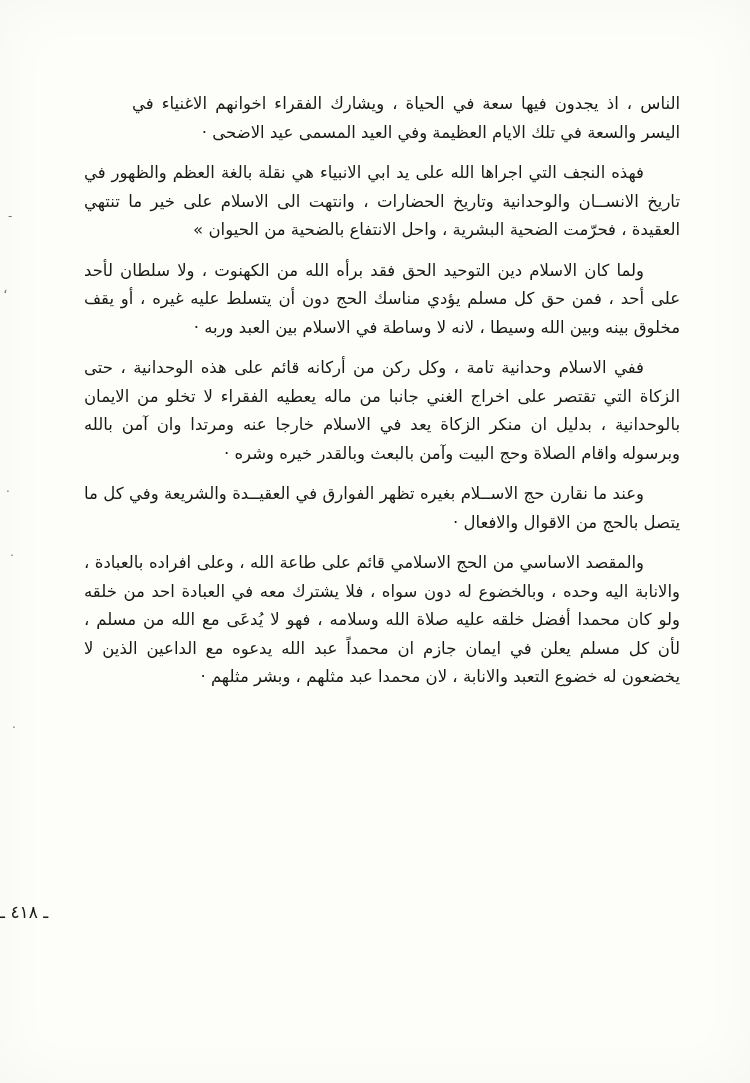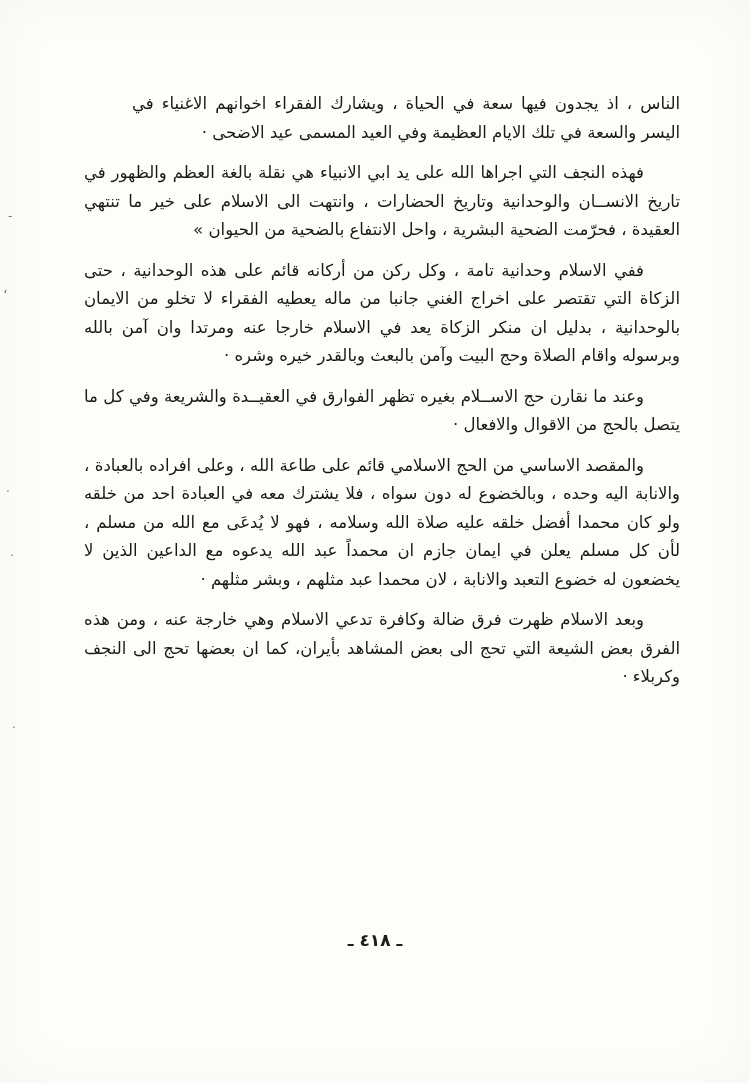--- a/index.html
+++ b/index.html
@@ -35,27 +35,27 @@
   }
   .para.indent {
     text-indent: 36px;
   }
   .para.no-indent {
     text-indent: 0;
     margin-left: 48px;
   }
   .page-number {
     position: absolute;
-    top: 930px;
+    top: 902px;
     left: 0;
     width: 100%;
-    text-align: center;
+    text-align: left;
     direction: rtl;
     font-size: 17px;
-    font-weight: bold;
+    font-weight: normal;
     color: #1c1c1c;
     letter-spacing: 2px;
   }
   .scan-mark {
     position: absolute;
     color: #555;
     font-size: 12px;
     line-height: 12px;
     opacity: 0.8;
   }
@@ -66,24 +66,24 @@
   .scan-mark.m5 { left: 12px; top: 722px; }
 </style>
 </head>
 <body>
 
 <div class="page">
 
   <div class="text-block">
     <p class="para no-indent">الناس ، اذ يجدون فيها سعة في الحياة ، ويشارك الفقراء اخوانهم الاغنياء في اليسر والسعة في تلك الايام العظيمة وفي العيد المسمى عيد الاضحى ·</p>
     <p class="para indent">فهذه النجف التي اجراها الله على يد ابي الانبياء هي نقلة بالغة العظم والظهور في تاريخ الانســان والوحدانية وتاريخ الحضارات ، وانتهت الى الاسلام على خير ما تنتهي العقيدة ، فحرّمت الضحية البشرية ، واحل الانتفاع بالضحية من الحيوان »</p>
+    <p class="para indent">ولما كان الاسلام دين التوحيد الحق فقد برأه الله من الكهنوت ، ولا سلطان لأحد على أحد ، فمن حق كل مسلم يؤدي مناسك الحج دون أن يتسلط عليه غيره ، أو يقف مخلوق بينه وبين الله وسيطا ، لانه لا وساطة في الاسلام بين العبد وربه ·</p>
     <p class="para indent">ففي الاسلام وحدانية تامة ، وكل ركن من أركانه قائم على هذه الوحدانية ، حتى الزكاة التي تقتصر على اخراج الغني جانبا من ماله يعطيه الفقراء لا تخلو من الايمان بالوحدانية ، بدليل ان منكر الزكاة يعد في الاسلام خارجا عنه ومرتدا وان آمن بالله وبرسوله واقام الصلاة وحج البيت وآمن بالبعث وبالقدر خيره وشره ·</p>
     <p class="para indent">وعند ما نقارن حج الاســلام بغيره تظهر الفوارق في العقيــدة والشريعة وفي كل ما يتصل بالحج من الاقوال والافعال ·</p>
     <p class="para indent">والمقصد الاساسي من الحج الاسلامي قائم على طاعة الله ، وعلى افراده بالعبادة ، والانابة اليه وحده ، وبالخضوع له دون سواه ، فلا يشترك معه في العبادة احد من خلقه ولو كان محمدا أفضل خلقه عليه صلاة الله وسلامه ، فهو لا يُدعَى مع الله من مسلم ، لأن كل مسلم يعلن في ايمان جازم ان محمداً عبد الله يدعوه مع الداعين الذين لا يخضعون له خضوع التعبد والانابة ، لان محمدا عبد مثلهم ، وبشر مثلهم ·</p>
-    <p class="para indent">وبعد الاسلام ظهرت فرق ضالة وكافرة تدعي الاسلام وهي خارجة عنه ، ومن هذه الفرق بعض الشيعة التي تحج الى بعض المشاهد بأيران، كما ان بعضها تحج الى النجف وكربلاء ·</p>
   </div>
 
   <div class="page-number">ـ ٤١٨ ـ</div>
 
   <span class="scan-mark m1">-</span>
   <span class="scan-mark m2">،</span>
   <span class="scan-mark m3">·</span>
   <span class="scan-mark m4">.</span>
   <span class="scan-mark m5">·</span>
 

